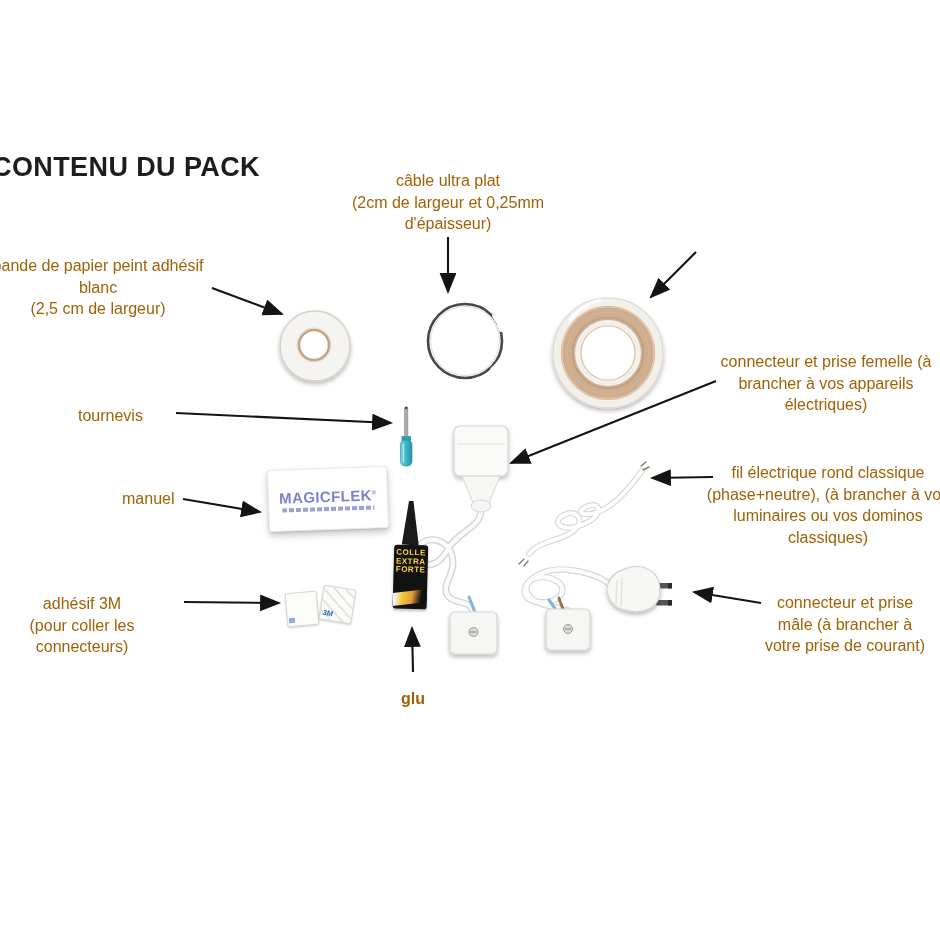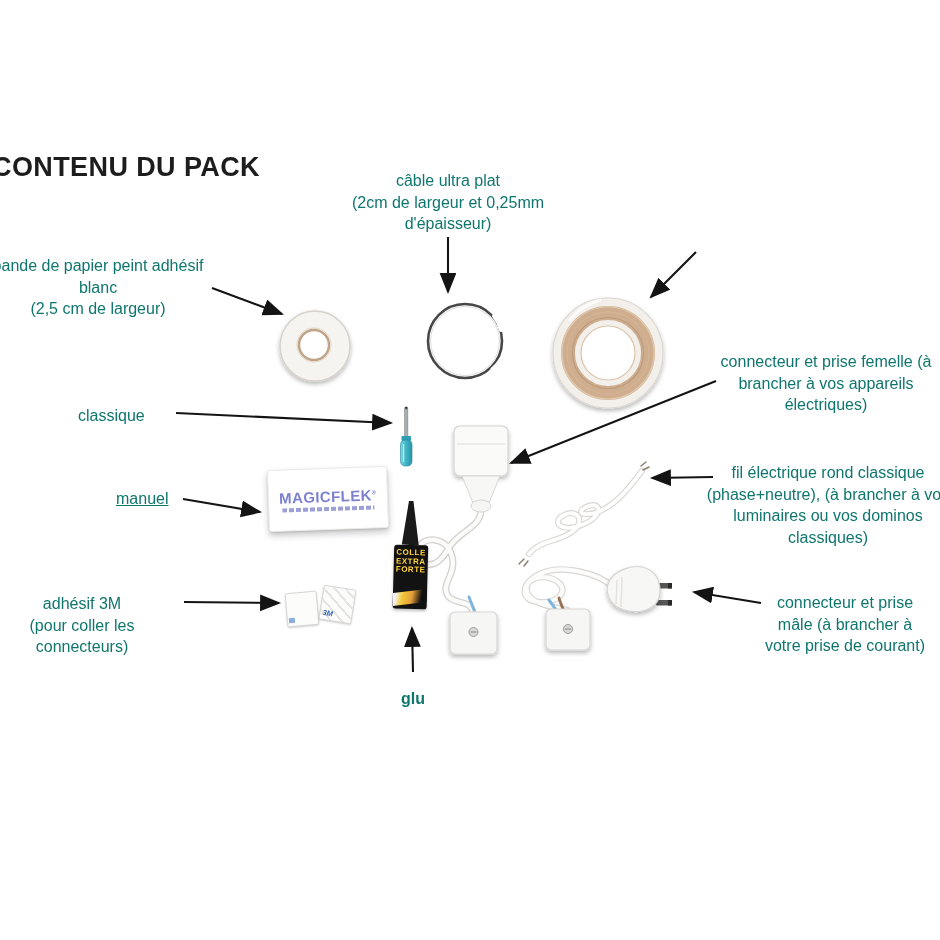--- a/index.html
+++ b/index.html
@@ -7,21 +7,21 @@
     position:relative; width:940px; height:940px; overflow:hidden;
     background:#ffffff; font-family:"Liberation Sans","DejaVu Sans",sans-serif;
   }
   .scene { position:absolute; left:0; top:0; z-index:1; }
   .title {
     position:absolute; z-index:3; left:-8px; top:152px;
     font-size:27px; font-weight:bold; color:#1d1d1d; letter-spacing:0.4px;
     white-space:nowrap;
   }
   .label {
-    position:absolute; z-index:3; color:#0f766e; font-size:16px;
+    position:absolute; z-index:3; color:#a16207; font-size:16px;
     line-height:21.5px; text-align:center; white-space:pre;
   }
   .label.single { text-align:left; }
   
   .manual-card {
     position:absolute; z-index:2; left:268px; top:468px; width:118px; height:60px;
     background:#ffffff; border:1px solid #ebebe8; border-radius:3px;
     transform:rotate(-2deg);
     box-shadow:0 4px 7px rgba(0,0,0,0.22), 0 1px 2px rgba(0,0,0,0.12);
     display:flex; flex-direction:column; align-items:center; justify-content:center;
@@ -179,22 +179,22 @@
   </div>
 
   <div class="title">CONTENU DU PACK</div>
 
   <div class="label" style="left:-22px; top:255px; width:240px;">bande de papier peint adhésif
 blanc
 (2,5 cm de largeur)</div>
   <div class="label" style="left:338px; top:170px; width:220px;">câble ultra plat
 (2cm de largeur et 0,25mm
 d'épaisseur)</div>
-  <div class="label single" style="left:78px; top:405px;">classique</div>
-  <div class="label single" style="left:116px; top:488px;text-decoration:underline;">manuel</div>
+  <div class="label single" style="left:78px; top:405px;">tournevis</div>
+  <div class="label single" style="left:122px; top:488px;">manuel</div>
   <div class="label" style="left:706px; top:351px; width:240px;">connecteur et prise femelle (à
 brancher à vos appareils
 électriques)</div>
   <div class="label" style="left:698px; top:462px; width:260px;">fil électrique rond classique
 (phase+neutre), (à brancher à vos
 luminaires ou vos dominos
 classiques)</div>
   <div class="label" style="left:-3px; top:593px; width:170px;">adhésif 3M
 (pour coller les
 connecteurs)</div>

